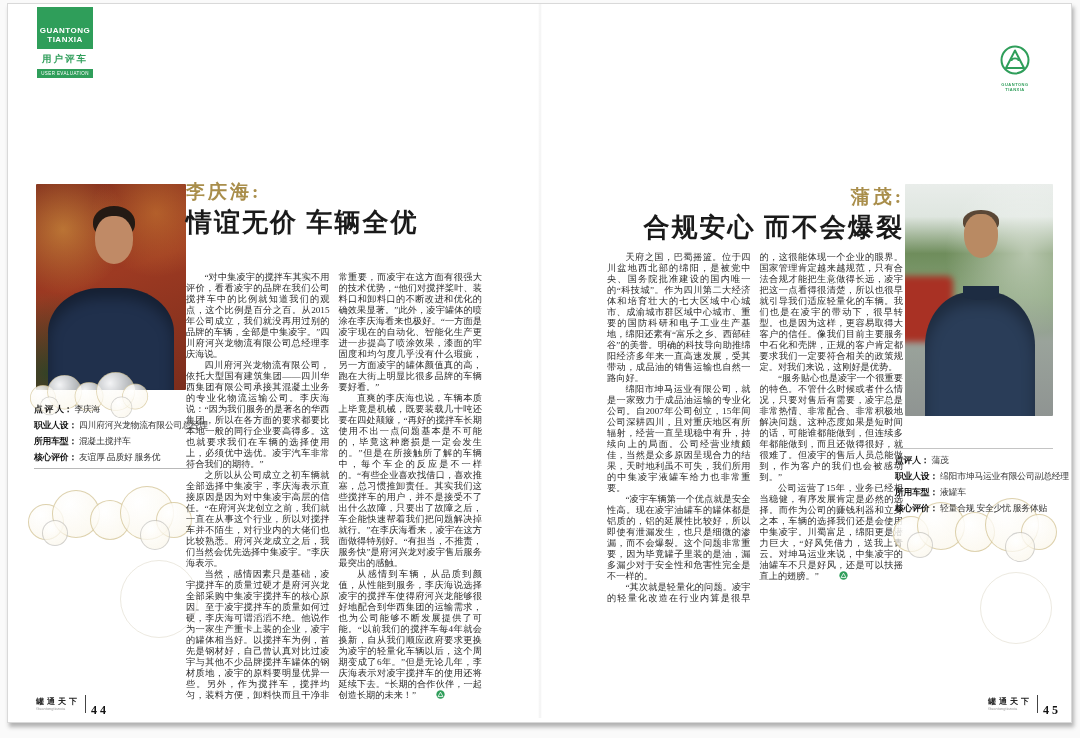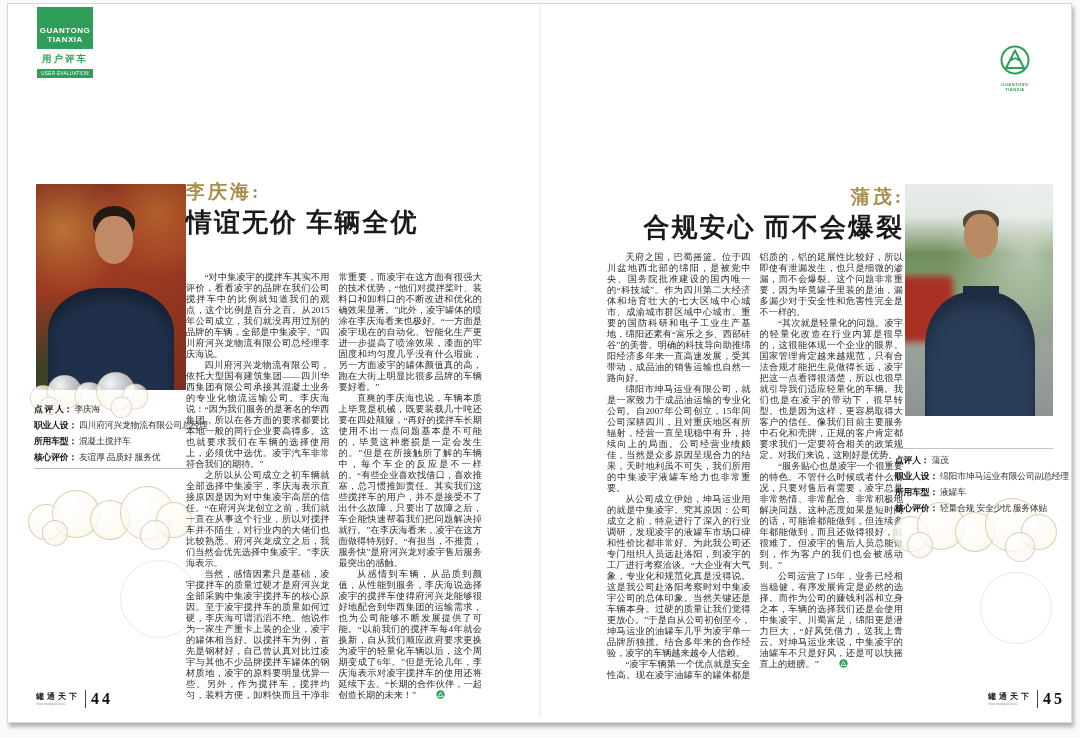--- a/index.html
+++ b/index.html
@@ -95,21 +95,21 @@
   .rule{height:1px;background:#b9b9b9;margin-top:4px;}
   .rule-top{height:1px;background:#c4c4c4;margin-bottom:6px;}
 
   
   .footer{position:absolute;top:690px;display:flex;align-items:center;gap:5px;z-index:4;}
   .footer-left{left:36px;}
   .footer-right{left:988px;}
   .footer-cn{font-size:8px;font-weight:bold;letter-spacing:3px;color:#222;line-height:9px;}
   .footer-en{font-size:4px;color:#999;line-height:5px;font-family:"Liberation Sans","DejaVu Sans",sans-serif;}
   .footer-bar{width:1px;height:18px;background:#444;}
-  .footer-num{font-size:16px;font-weight:bold;letter-spacing:3px;color:#111;}
+  .footer-num{font-size:12px;font-weight:bold;letter-spacing:3px;color:#111;margin-top:13px;}
 </style>
 </head>
 <body>
 
 <div class="page-edge"></div>
 <div class="fold"></div>
 
 <div class="brand-badge">
   <div class="badge-box">
     <span>GUANTONG</span>
@@ -205,21 +205,20 @@
 </div>
 
 <div class="title-block right-title">
   <div class="author">蒲茂:</div>
   <div class="headline">合规安心  而不会爆裂</div>
 </div>
 
 <div class="cols right-cols">
   <p>天府之国，巴蜀摇篮。位于四川盆地西北部的绵阳，是被党中央、国务院批准建设的国内唯一的“科技城”。作为四川第二大经济体和培育壮大的七大区域中心城市、成渝城市群区域中心城市、重要的国防科研和电子工业生产基地，绵阳还素有“富乐之乡、西部硅谷”的美誉。明确的科技导向助推绵阳经济多年来一直高速发展，受其带动，成品油的销售运输也自然一路向好。</p>
     <p>绵阳市坤马运业有限公司，就是一家致力于成品油运输的专业化公司。自2007年公司创立，15年间公司深耕四川，且对重庆地区有所辐射，经营一直呈现稳中有升，持续向上的局面。公司经营业绩颇佳，当然是众多原因呈现合力的结果，天时地利虽不可失，我们所用的中集凌宇液罐车给力也非常重要。</p>
-    <p>从公司成立伊始，坤马运业用的就是中集凌宇。究其原因：公司成立之前，特意进行了深入的行业调研，发现凌宇的液罐车市场口碑和性价比都非常好。为此我公司还专门组织人员远赴洛阳，到凌宇的工厂进行考察洽谈。“大企业有大气象，专业化和规范化真是没得说。这是我公司赴洛阳考察时对中集凌宇公司的总体印象。当然关键还是车辆本身。过硬的质量让我们觉得更放心。”于是自从公司初创至今，坤马运业的油罐车几乎为凌宇单一品牌所独揽。结合多年来的合作经验，凌宇的车辆越来越令人信赖。</p>
     <p>“凌宇车辆第一个优点就是安全性高。现在凌宇油罐车的罐体都是铝质的，铝的延展性比较好，所以即使有泄漏发生，也只是细微的渗漏，而不会爆裂。这个问题非常重要，因为毕竟罐子里装的是油，漏多漏少对于安全性和危害性完全是不一样的。</p>
     <p>“其次就是轻量化的问题。凌宇的轻量化改造在行业内算是很早的，这很能体现一个企业的眼界。国家管理肯定越来越规范，只有合法合规才能把生意做得长远，凌宇把这一点看得很清楚，所以也很早就引导我们适应轻量化的车辆。我们也是在凌宇的带动下，很早转型。也是因为这样，更容易取得大客户的信任。像我们目前主要服务中石化和壳牌，正规的客户肯定都要求我们一定要符合相关的政策规定。对我们来说，这刚好是优势。</p>
     <p>“服务贴心也是凌宇一个很重要的特色。不管什么时候或者什么情况，只要对售后有需要，凌宇总是非常热情、非常配合、非常积极地解决问题。这种态度如果是短时间的话，可能谁都能做到，但连续多年都能做到，而且还做得很好，就很难了。但凌宇的售后人员总能做到，作为客户的我们也会被感动到。”</p>
     <p class="closing"><span>公司运营了15年，业务已经相当稳健，有序发展肯定是必然的选择。而作为公司的赚钱利器和立身之本，车辆的选择我们还是会使用中集凌宇。川蜀富足，绵阳更是潜力巨大，“好风凭借力，送我上青云。对坤马运业来说，中集凌宇的油罐车不只是好风，还是可以扶摇直上的翅膀。”</span><span class="end-mark"><svg width="9" height="9" viewBox="0 0 10 10">
           <circle cx="5" cy="5" r="4.6" fill="#2f9e5a"></circle>
           <path d="M5 2.4 L7.7 7.3 H2.3 Z" fill="none" stroke="#fff" stroke-width="0.9"></path>
         </svg></span></p>
 </div>
 
 <div class="photo photo-right">

